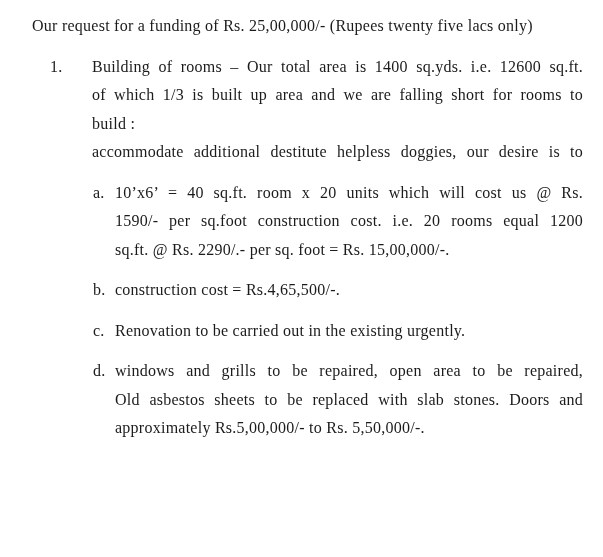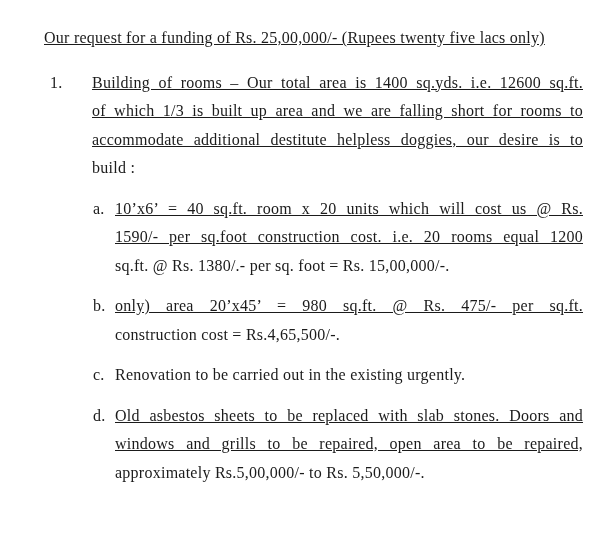--- a/index.html
+++ b/index.html
@@ -21,21 +21,21 @@
     height: 557px;
     padding: 8px 20px 0 28px;
     overflow: hidden;
     background: var(--bg-color);
     color: var(--text-color);
     font-family: "Liberation Serif", "DejaVu Serif", serif;
     font-size: 16px;
     line-height: 28.5px;
     letter-spacing: 0.25px;
   }
-  .para { margin: 16px; text-decoration: underline; }
+  .para { margin: 4px; }
   .numbered-item {
     display: flex;
     align-items: flex-start;
     margin-left: 22px;
     margin-top: 12px;
   }
   .num-marker {
     flex: 0 0 42px;
     width: 42px;
   }
@@ -50,72 +50,70 @@
     width: 22px;
   }
   .item-text {
     flex: 1 1 auto;
     min-width: 0;
   }
   .line { display: block; }
   .line.just {
     text-align: justify;
     text-align-last: justify;
-    text-decoration: underline;
   }
   .line.plain {
     text-align: left;
     text-align-last: left;
   }
 </style>
 </head>
 <body>
 
 <div class="page">
 
   <div class="para intro">
     <span class="line plain">Our request for a funding of Rs. 25,00,000/- (Rupees twenty five lacs only)</span>
   </div>
 
   <div class="numbered-item">
     <div class="num-marker">1.</div>
     <div class="item-text">
       <span class="line just">Building of rooms – Our total area is 1400 sq.yds. i.e. 12600 sq.ft.</span>
       <span class="line just">of which 1/3 is built up area and we are falling short for rooms to</span>
+      <span class="line plain">build :</span>
       <span class="line just">accommodate additional destitute helpless doggies, our desire is to</span>
-      <span class="line plain">build :</span>
     </div>
   </div>
 
   <div class="lettered-item">
     <div class="letter-marker">a.</div>
     <div class="item-text">
       <span class="line just">10’x6’ = 40 sq.ft. room x 20 units which will cost us @ Rs.</span>
       <span class="line just">1590/- per sq.foot construction cost. i.e. 20 rooms equal 1200</span>
-      <span class="line plain">sq.ft. @ Rs. 1380/.- per sq. foot = Rs. 15,00,000/-.</span>
+      <span class="line plain">sq.ft. @ Rs. 2290/.- per sq. foot = Rs. 15,00,000/-.</span>
     </div>
   </div>
 
   <div class="lettered-item">
     <div class="letter-marker">b.</div>
     <div class="item-text">
-      <span class="line just">only) area 20’x45’ = 980 sq.ft. @ Rs. 475/- per sq.ft.</span>
       <span class="line plain">construction cost = Rs.4,65,500/-.</span>
     </div>
   </div>
 
   <div class="lettered-item">
     <div class="letter-marker">c.</div>
     <div class="item-text">
       <span class="line plain">Renovation to be carried out in the existing urgently.</span>
     </div>
   </div>
 
   <div class="lettered-item">
     <div class="letter-marker">d.</div>
     <div class="item-text">
+      <span class="line just">windows and grills to be repaired, open area to be repaired,</span>
       <span class="line just">Old asbestos sheets to be replaced with slab stones. Doors and</span>
-      <span class="line just">windows and grills to be repaired, open area to be repaired,</span>
       <span class="line plain">approximately Rs.5,00,000/- to Rs. 5,50,000/-.</span>
     </div>
   </div>
 
 </div>
 
 </body></html>

